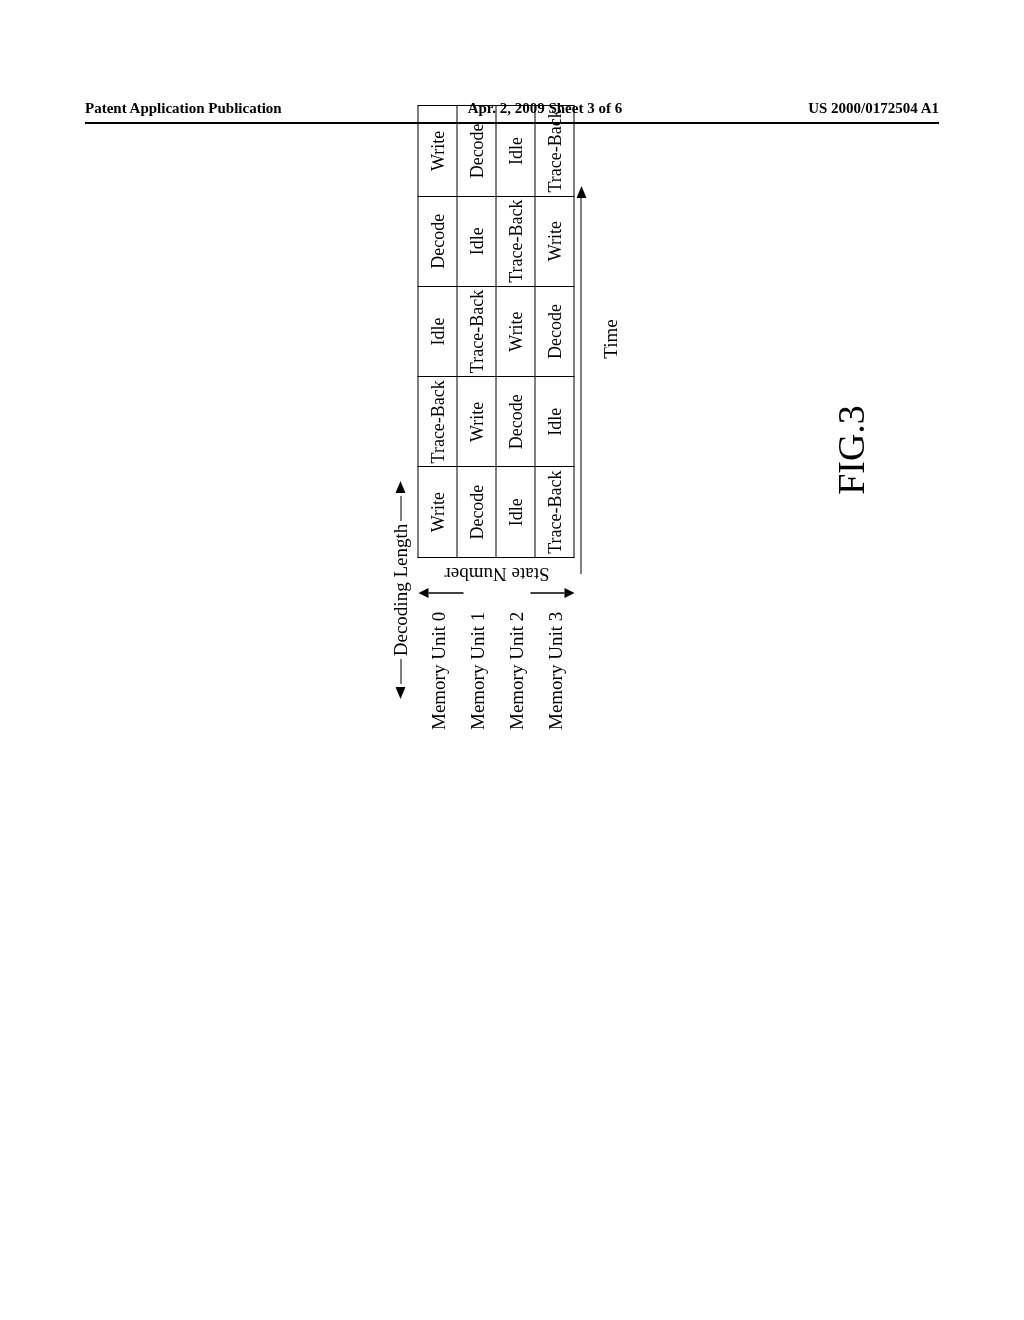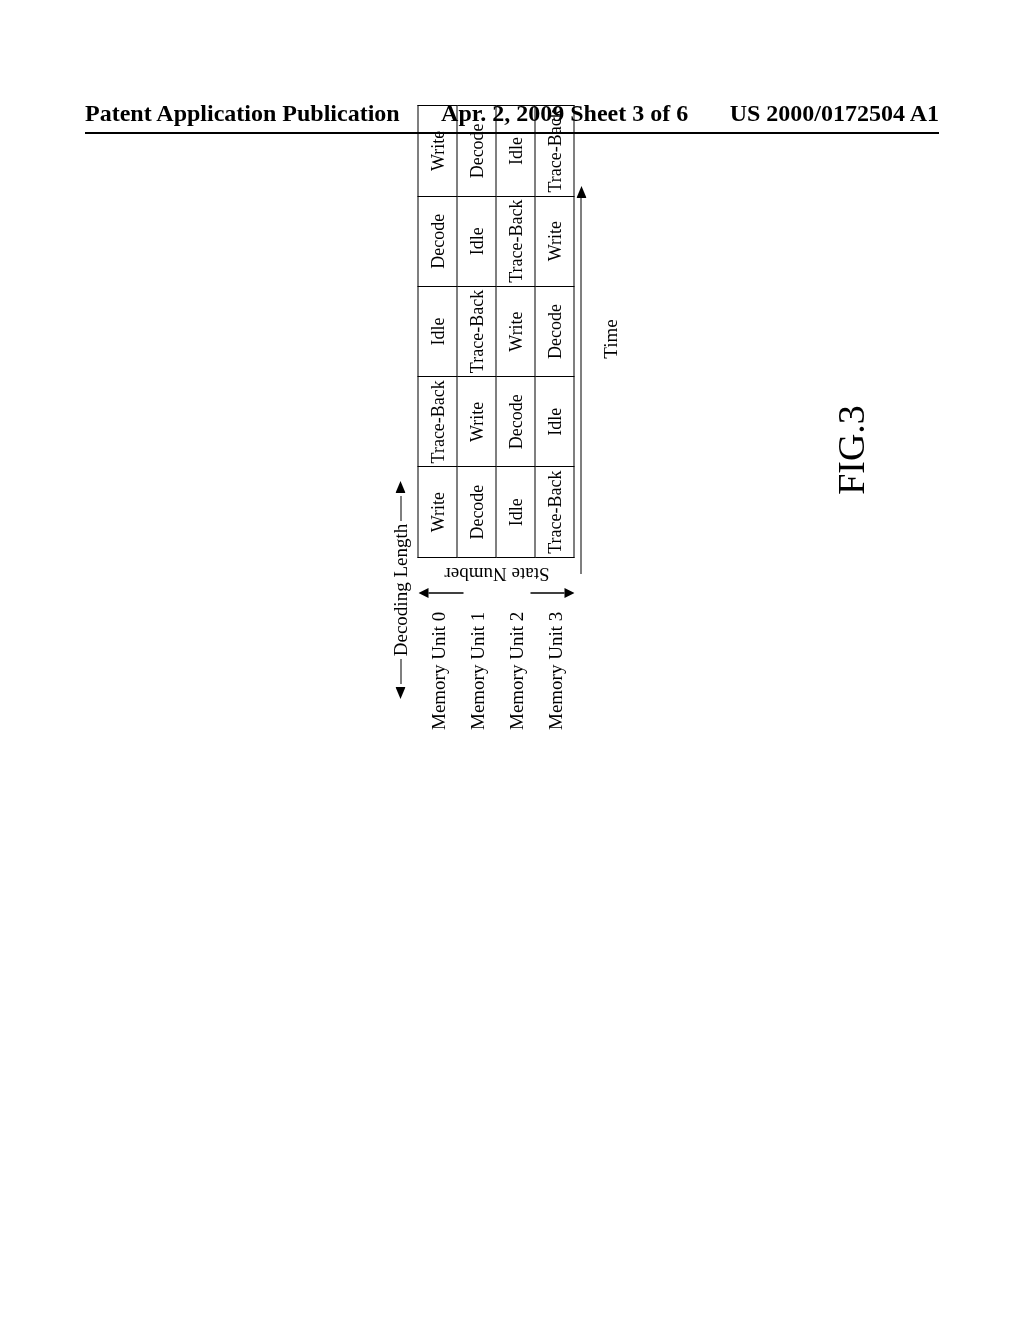--- a/index.html
+++ b/index.html
@@ -8,21 +8,21 @@
       height: 1320px;
       margin: 0;
       padding: 0;
       background: white;
       position: relative;
     }
     .header {
       display: flex;
       justify-content: space-between;
       padding: 100px 85px 0 85px;
-      font-size: 24px;
+      font-size: 15px;
       font-weight: bold;
     }
     .header-rule {
       border: none;
       border-top: 2px solid black;
       margin: 5px 85px 0 85px;
     }
     .figure-area {
       position: absolute;
       top: 175px;

